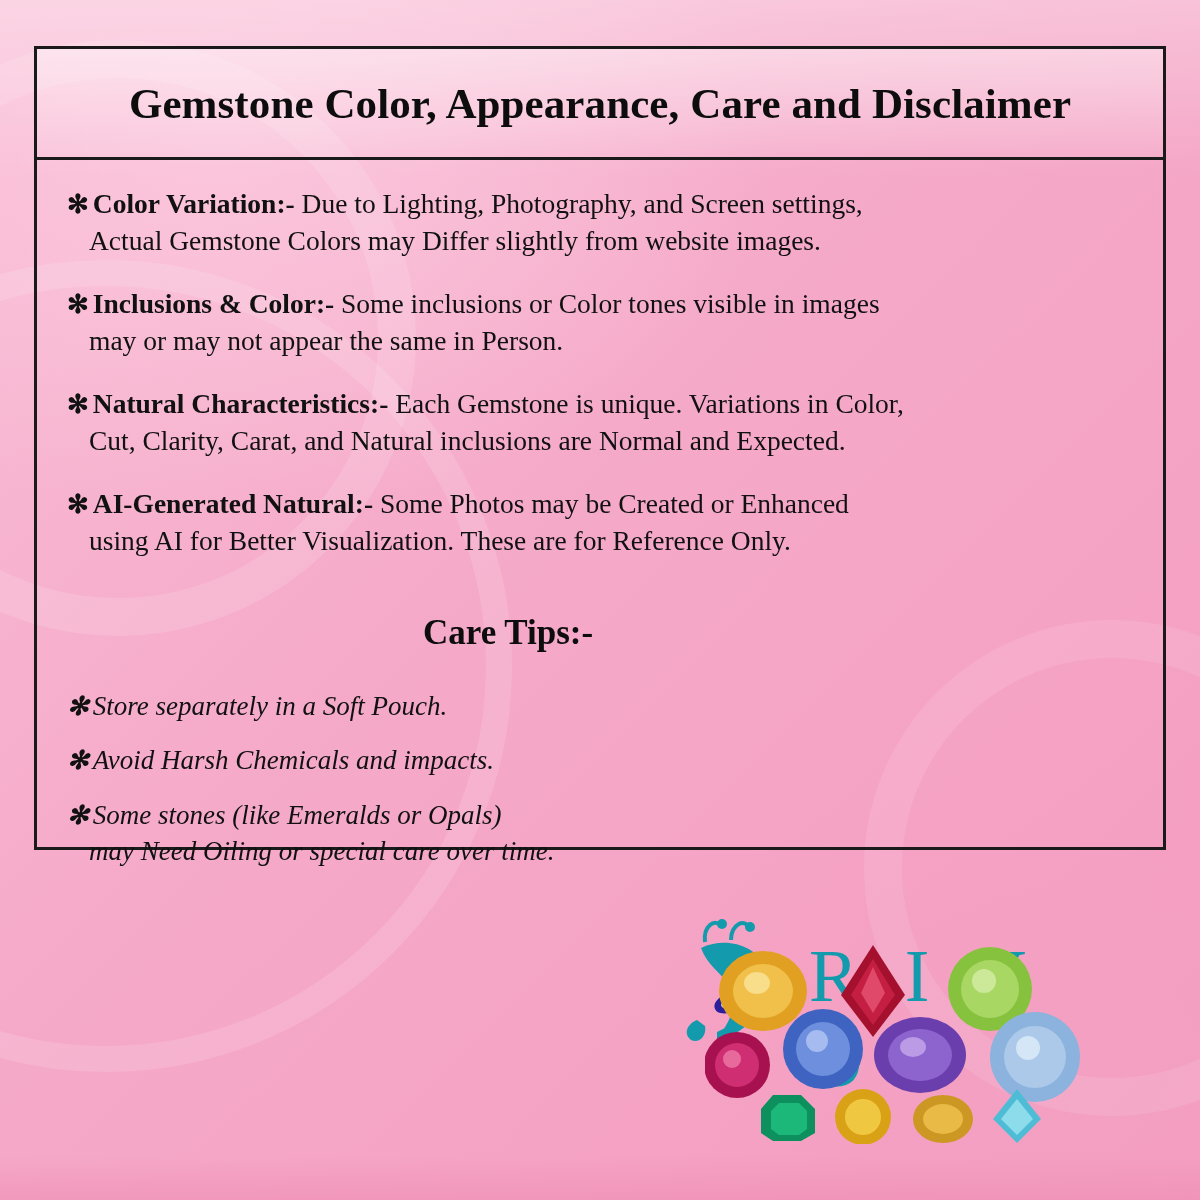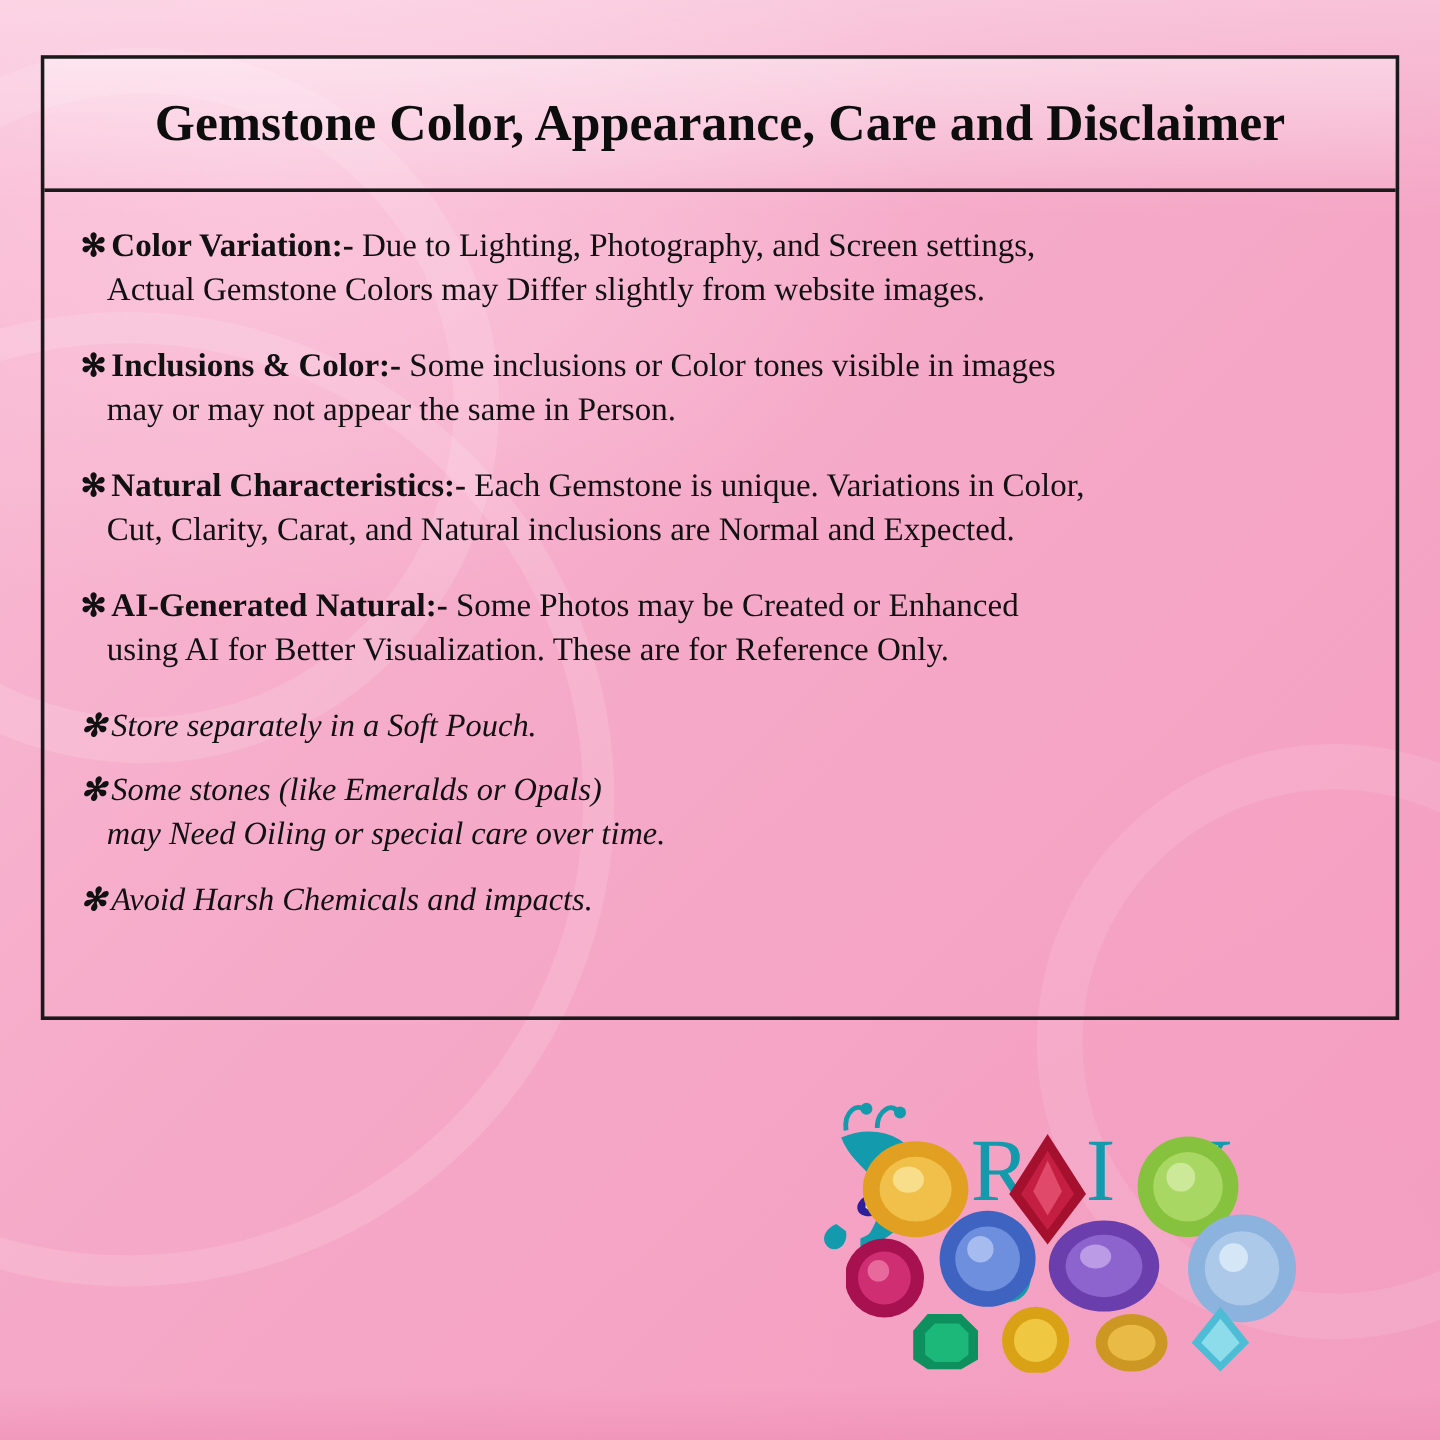--- a/index.html
+++ b/index.html
@@ -196,31 +196,34 @@
         <span class="star">✻</span><b>Natural Characteristics:-</b><span> Each Gemstone is unique. Variations in Color,</span>
         <span class="ln2">Cut, Clarity, Carat, and Natural inclusions are Normal and Expected.</span>
       </div>
 
       <div class="bullet">
         <span class="star">✻</span><b>AI-Generated Natural:-</b><span> Some Photos may be Created or Enhanced</span>
         <span class="ln2">using AI for Better Visualization. These are for Reference Only.</span>
       </div>
 
 
+      <div class="care-row">
+        <div class="care-label">Care Tips:-</div>
+      </div>
 
       <div class="care-list">
         <div class="bullet">
           <span class="star">✻</span><span>Store separately in a Soft Pouch.</span>
         </div>
         <div class="bullet">
+          <span class="star">✻</span><span>Avoid Harsh Chemicals and impacts.</span>
+        </div>
+        <div class="bullet">
           <span class="star">✻</span><span>Some stones (like Emeralds or Opals)</span>
           <span class="ln2">may Need Oiling or special care over time.</span>
-        </div>
-        <div class="bullet">
-          <span class="star">✻</span><span>Avoid Harsh Chemicals and impacts.</span>
         </div>
       </div>
 
       <div class="logo">
         <svg class="peacock" width="150" height="140" viewBox="0 0 150 140">
           <g fill="none" stroke="#139aad" stroke-width="4">
             <path d="M44 30 C42 14, 54 6, 60 14"></path>
             <path d="M70 28 C70 12, 84 6, 88 16"></path>
           </g>
           <circle cx="61" cy="12" r="5" fill="#139aad"></circle>

